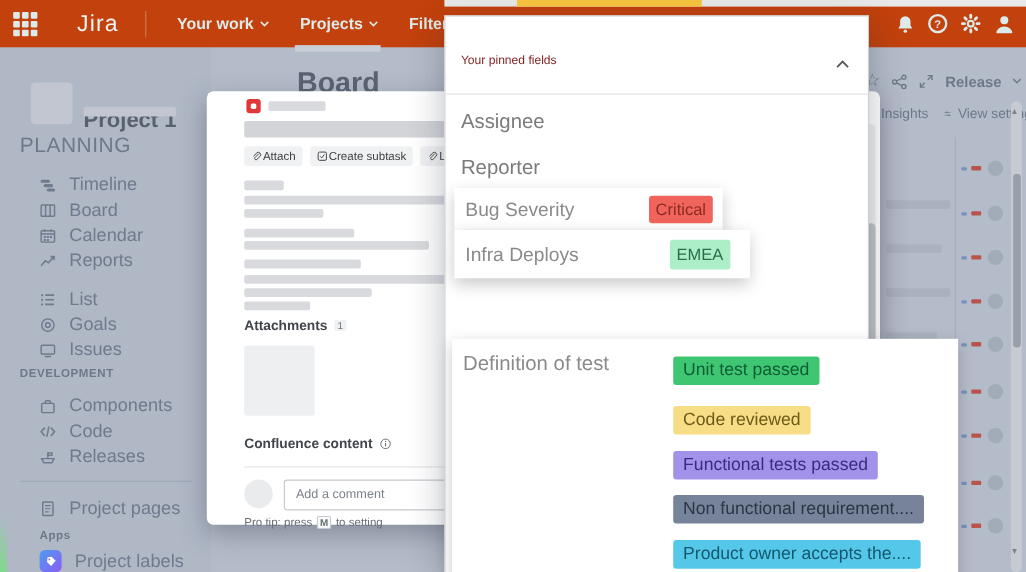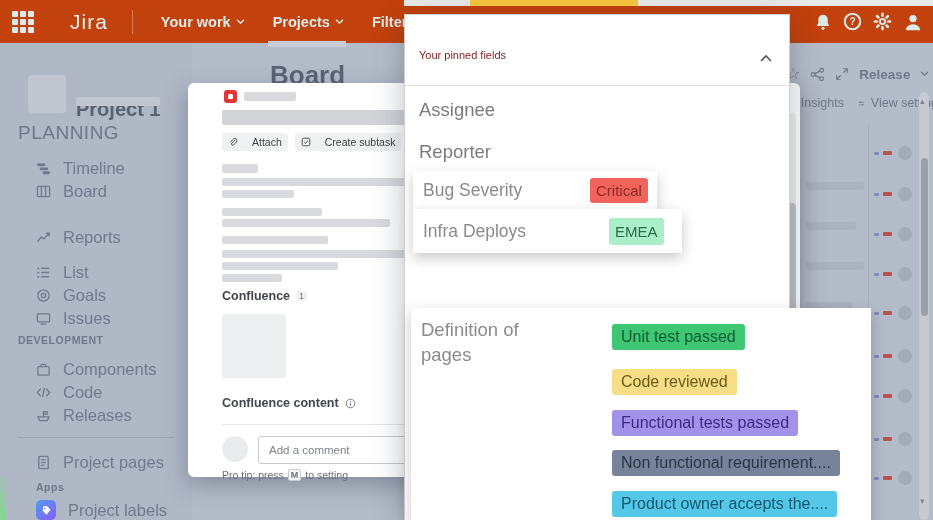--- a/index.html
+++ b/index.html
@@ -48,21 +48,21 @@
   .vscroll-track { position:absolute; left:919px; top:92px; width:10px; height:428px; background:#c6cad1; border-radius:5px; z-index:2; }
   .vscroll-thumb { position:absolute; left:1.5px; top:66px; width:7px; height:158px; background:#9aa0aa; border-radius:4px; }
   .scroll-arrow { position:absolute; left:920px; color:#7e8591; font-size:9px; z-index:2; }
   
   .issue-modal { position:absolute; left:188px; top:83px; width:612px; height:394px; background:#fff; border-radius:6px;
     box-shadow:0 8px 24px rgba(40,50,70,.35); z-index:10; }
   .bug-ico { position:absolute; left:36px; top:7px; width:13px; height:13px; background:#e03838; border-radius:3px; display:flex; align-items:center; justify-content:center; }
   .bug-ico i { width:5px; height:5px; background:#fff; border-radius:1.5px; display:block; }
   .sk { position:absolute; background:#d8dadd; border-radius:2px; }
   .btn-row { position:absolute; left:34px; top:50px; display:flex; gap:7px; }
-  .mini-btn { display:inline-flex; align-items:center; gap:14px; background:#f0f1f3; border-radius:3px; padding:3px 6px; font-size:10.5px; color:#3f3f3f; white-space:nowrap; }
+  .mini-btn { display:inline-flex; align-items:center; gap:1px; background:#f0f1f3; border-radius:3px; padding:3px 6px; font-size:10.5px; color:#3f3f3f; white-space:nowrap; }
   .mini-btn.light { background:#fafafa; }
   .im-h { position:absolute; left:34px; font-size:12.5px; font-weight:700; color:#42464c; display:flex; align-items:center; gap:6px; }
   .cnt { font-size:9px; color:#6b7076; font-weight:400; background:#f0f1f3; padding:0 3px; border-radius:2px; }
   .attach-sq { position:absolute; left:34px; top:231px; width:64px; height:64px; background:#edeff1; border-radius:3px; }
   .im-div { position:absolute; left:34px; top:341px; width:530px; height:1px; background:#e4e5e7; }
   .im-avatar { position:absolute; left:34px; top:353px; width:26px; height:26px; border-radius:50%; background:#e9ebed; }
   .comment-input { position:absolute; left:70px; top:353px; width:310px; height:28px; border:1px solid #c6c9cd; border-radius:3px; font-size:11.5px; color:#444; padding:0 10px; font-family:"Liberation Sans",sans-serif; background:#fff; }
   .comment-input::placeholder { color:#7d838b; }
   .pro-tip { position:absolute; left:34px; top:386px; font-size:10.5px; color:#6b7076; display:flex; gap:4px; align-items:center; }
   .kbd { font-weight:700; border:1px solid #c6c9cd; border-radius:2px; padding:0 2px; font-size:9px; background:#f7f8f9; }
@@ -166,20 +166,36 @@
       <span>Timeline</span>
     </div>
     <div class="sb-item" style="top:137px">
       <svg width="15" height="15" viewBox="0 0 16 16">
           <rect x="1.5" y="2.5" width="13" height="11" rx="1" fill="none" stroke="#6f7a8c" stroke-width="1.4"></rect>
           <line x1="5.8" y1="2.5" x2="5.8" y2="13.5" stroke="#6f7a8c" stroke-width="1.4"></line>
           <line x1="10.2" y1="2.5" x2="10.2" y2="13.5" stroke="#6f7a8c" stroke-width="1.4"></line>
         </svg>
       <span>Board</span>
     </div>
+    <div class="sb-item" style="top:160px">
+      <svg width="15" height="15" viewBox="0 0 16 16">
+          <rect x="1.5" y="3" width="13" height="11" rx="1" fill="none" stroke="#6f7a8c" stroke-width="1.4"></rect>
+          <line x1="1.5" y1="6.2" x2="14.5" y2="6.2" stroke="#6f7a8c" stroke-width="1.4"></line>
+          <line x1="4.8" y1="1.5" x2="4.8" y2="4" stroke="#6f7a8c" stroke-width="1.4"></line>
+          <line x1="11.2" y1="1.5" x2="11.2" y2="4" stroke="#6f7a8c" stroke-width="1.4"></line>
+          <g fill="#6f7a8c">
+            <rect x="4" y="8" width="2" height="2"></rect>
+            <rect x="7" y="8" width="2" height="2"></rect>
+            <rect x="10" y="8" width="2" height="2"></rect>
+            <rect x="4" y="11" width="2" height="2"></rect>
+            <rect x="7" y="11" width="2" height="2"></rect>
+          </g>
+        </svg>
+      <span>Calendar</span>
+    </div>
     <div class="sb-item" style="top:183px">
       <svg width="15" height="15" viewBox="0 0 16 16">
           <polyline points="1.5,12.5 5.5,7.5 8.5,9.5 14,3.5" fill="none" stroke="#6f7a8c" stroke-width="1.5"></polyline>
           <polyline points="10.5,3.5 14,3.5 14,7" fill="none" stroke="#6f7a8c" stroke-width="1.5"></polyline>
         </svg>
       <span>Reports</span>
     </div>
 
     <div class="sb-item" style="top:218px">
       <svg width="15" height="15" viewBox="0 0 16 16">
@@ -406,21 +422,21 @@
     <div class="sk" style="left:34px; top:95px; width:356px; height:8px;"></div>
     <div class="sk" style="left:34px; top:107px; width:72px; height:8px;"></div>
     <div class="sk" style="left:34px; top:125px; width:100px; height:8px;"></div>
     <div class="sk" style="left:34px; top:136px; width:168px; height:8px;"></div>
     <div class="sk" style="left:34px; top:153px; width:106px; height:8px;"></div>
     <div class="sk" style="left:34px; top:167px; width:356px; height:8px;"></div>
     <div class="sk" style="left:34px; top:179px; width:116px; height:8px;"></div>
     <div class="sk" style="left:34px; top:191px; width:60px; height:8px;"></div>
 
     <div class="im-h" style="top:206px">
-      <span>Confluence</span>
+      <span>Attachments</span>
       <span class="cnt">1</span>
     </div>
     <div class="attach-sq"></div>
 
     <div class="im-h" style="top:313px">
       <span>Confluence content</span>
       <svg width="11" height="11" viewBox="0 0 16 16">
           <circle cx="8" cy="8" r="6.3" fill="none" stroke="#6b7076" stroke-width="1.3"></circle>
           <line x1="8" y1="7" x2="8" y2="11.2" stroke="#6b7076" stroke-width="1.4"></line>
           <circle cx="8" cy="4.8" r=".9" fill="#6b7076"></circle>
@@ -455,21 +471,21 @@
       <div class="badge" style="left: 177px; top: 7px; height: 25px; background-color: rgb(240, 100, 91); color: rgb(140, 42, 34);">Critical</div>
     </div>
 
     <div class="pf-card" style="left:8px; top:194px; width:269px; height:44px; z-index:22;">
       <div class="pf-label" style="top:11px">Infra Deploys</div>
       <div class="badge" style="left: 196px; top: 9px; height: 27px; background-color: rgb(172, 238, 199); color: rgb(39, 110, 76);">EMEA</div>
     </div>
 
 
     <div class="pf-card" style="left:6px; top:293px; width:460px; height:230px; z-index:24;">
-      <div class="pf-label" style="top:10px; width:135px; font-size:18.5px;">Definition of pages</div>
+      <div class="pf-label" style="top:10px; width:135px; font-size:18.5px;">Definition of test</div>
       <div class="dod-badge" style="top: 16px; background-color: rgb(62, 198, 115); color: rgb(15, 92, 51);">Unit test passed</div>
       <div class="dod-badge" style="top: 61px; background-color: rgb(246, 221, 134); color: rgb(109, 90, 24);">Code reviewed</div>
       <div class="dod-badge" style="top: 102px; background-color: rgb(163, 146, 233); color: rgb(59, 43, 128);">Functional tests passed</div>
       <div class="dod-badge" style="top: 142px; background-color: rgb(118, 131, 154); color: rgb(43, 53, 70);">Non functional requirement....</div>
       <div class="dod-badge" style="top: 183px; background-color: rgb(85, 200, 233); color: rgb(19, 88, 111);">Product owner accepts the....</div>
     </div>
   </div>
 
 </div>
 

